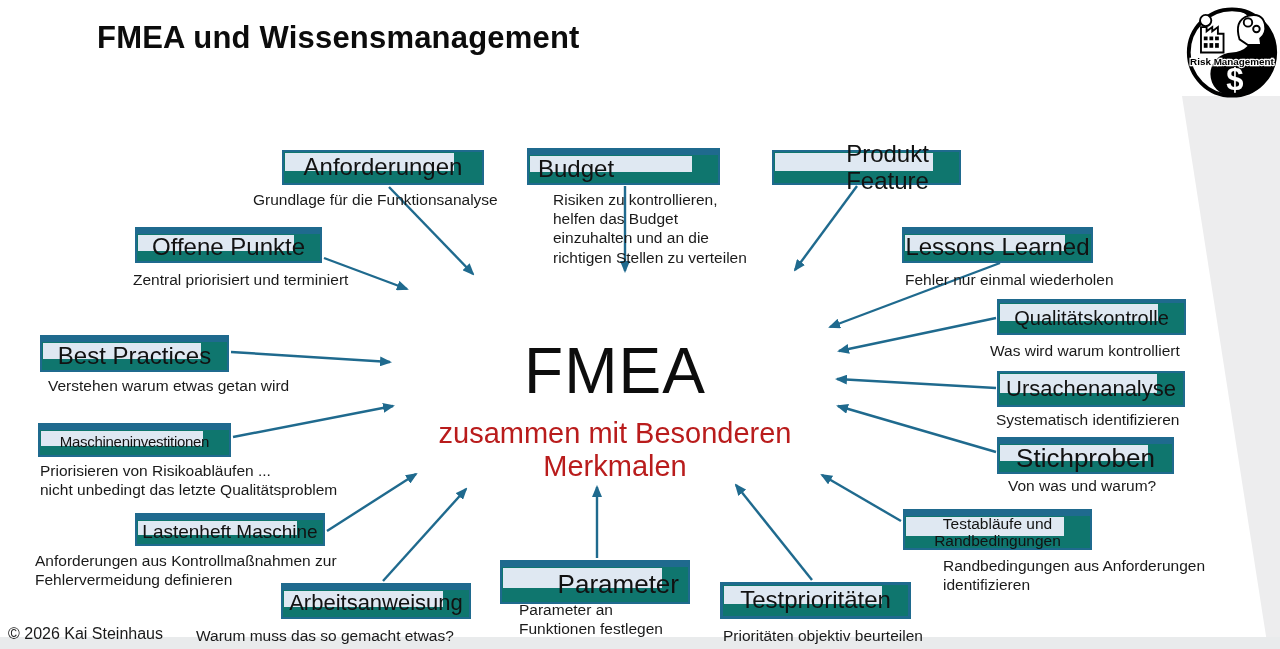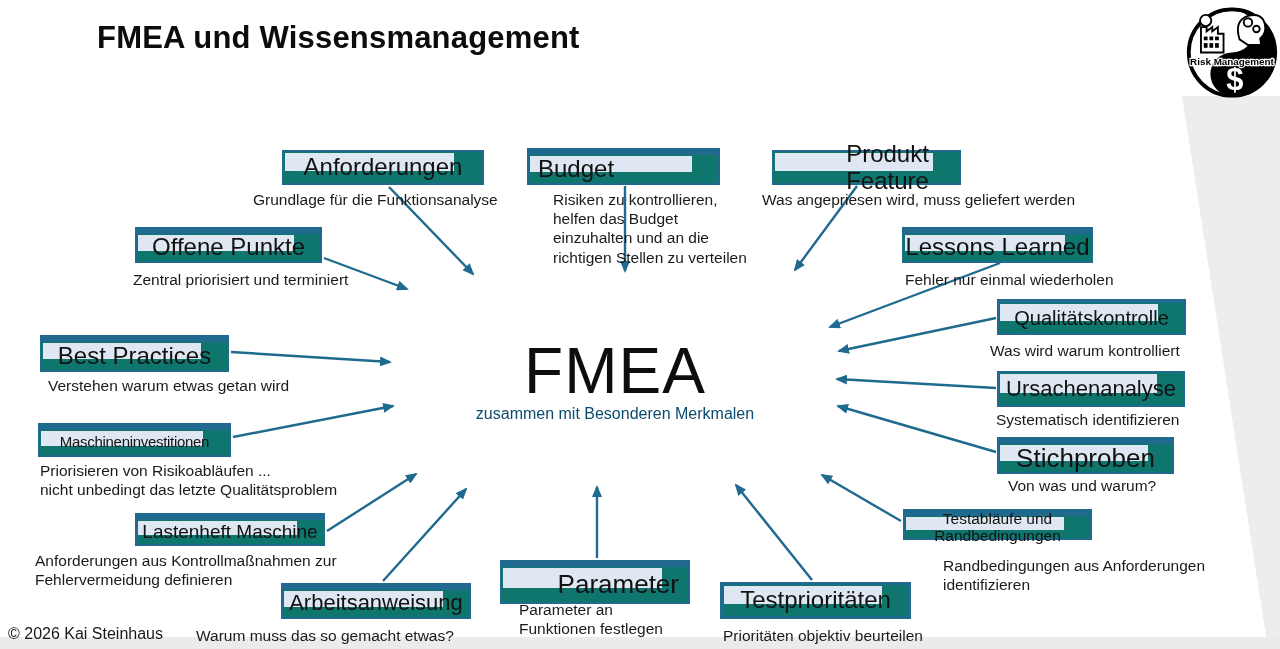--- a/index.html
+++ b/index.html
@@ -6,21 +6,21 @@
   .stage{position:relative;width:1280px;height:649px;background:#ffffff;overflow:hidden;
          font-family:"Liberation Sans", sans-serif;color:#111;}
   .gray-wedge{position:absolute;left:0;top:0;width:1280px;height:649px;background:#ededee;
          clip-path:polygon(1182px 96px,1280px 96px,1280px 649px,1268px 649px);}
   .bottom-strip{position:absolute;left:0;top:637px;width:1280px;height:12px;background:#e9ebec;}
   .slide-title{position:absolute;left:97px;top:20px;font-size:31px;font-weight:bold;color:#0c0c0c;letter-spacing:.2px;white-space:nowrap;}
   .footer{position:absolute;left:8px;top:625px;font-size:16px;color:#1a1a1a;white-space:nowrap;}
   .logo{position:absolute;left:1185px;top:4px;width:94px;height:97px;}
   .center-block{position:absolute;left:395px;top:338px;width:440px;text-align:center;}
   .fmea{font-size:64px;font-weight:500;line-height:1.05;color:#0d0d0d;letter-spacing:1px;}
-  .fmea-sub{font-size:16px;color:#0c4a6e;}
+  .fmea-sub{font-size:29px;margin-top:12px;color:#b91c1c;}
   .box{position:absolute;box-sizing:border-box;border:2.5px solid #1f6a8e;background:#0f766e;
        display:flex;align-items:center;justify-content:center;}
   .box::before{content:"";position:absolute;left:1px;top:1px;right:14%;height:58%;background:#dfe8f2;}
   .box.topbar{border-width:2px;border-top:7px solid #1f6a8e;}
   .box.topbar-sm{border-width:2px;border-top:4.5px solid #1f6a8e;}
   .box.bold-border{border-width:3px;}
   .box-label{position:relative;font-size:24px;line-height:1.1;white-space:pre-line;color:#121212;text-align:center;}
   .fs26{font-size:26px;} .fs22{font-size:22px;} .fs20{font-size:20px;}
   .fs19{font-size:19px;} .fs18{font-size:15px;letter-spacing:-.3px;} .fs16{font-size:15.5px;}
   .box.align-left{justify-content:flex-start;padding-left:9px;}
@@ -119,40 +119,39 @@
     </div>
   <div class="box topbar" style="left:38px;top:423px;width:193px;height:34px;">
     <span class="box-label fs18">Maschineninvestitionen</span>
     </div>
   <div class="box topbar" style="left:997px;top:437px;width:177px;height:37px;">
     <span class="box-label fs26">Stichproben</span>
     </div>
   <div class="box topbar" style="left:135px;top:513px;width:190px;height:33px;">
     <span class="box-label fs19">Lastenheft Maschine</span>
     </div>
-  <div class="box topbar" style="left:903px;top:509px;width:189px;height:31px;">
+  <div class="box topbar" style="left:903px;top:509px;width:189px;height:41px;">
     <span class="box-label fs16">Testabläufe und
 Randbedingungen</span>
     </div>
   <div class="box topbar" style="left:281px;top:583px;width:190px;height:36px;">
     <span class="box-label fs22">Arbeitsanweisung</span>
     </div>
   <div class="box topbar align-right" style="left:500px;top:560px;width:190px;height:44px;">
     <span class="box-label fs26">Parameter</span>
     </div>
   <div class="box bold-border" style="left:720px;top:582px;width:191px;height:37px;">
     <span class="box-label">Testprioritäten</span>
     </div>
 
   <div class="note" style="left:253px;top:190px;">Grundlage für die Funktionsanalyse</div>
   <div class="note" style="left:553px;top:190px;">Risiken zu kontrollieren,
 helfen das Budget
 einzuhalten und an die
 richtigen Stellen zu verteilen</div>
-  <div class="note" style="left:762px;top:190px;">Was angepriesen wird, muss geliefert werden</div>
   <div class="note" style="left:133px;top:270px;">Zentral priorisiert und terminiert</div>
   <div class="note" style="left:905px;top:270px;">Fehler nur einmal wiederholen</div>
   <div class="note" style="left:990px;top:341px;">Was wird warum kontrolliert</div>
   <div class="note" style="left:48px;top:376px;">Verstehen warum etwas getan wird</div>
   <div class="note" style="left:996px;top:410px;">Systematisch identifizieren</div>
   <div class="note" style="left:40px;top:461px;">Priorisieren von Risikoabläufen ...
 nicht unbedingt das letzte Qualitätsproblem</div>
   <div class="note" style="left:1008px;top:476px;">Von was und warum?</div>
   <div class="note" style="left:35px;top:551px;">Anforderungen aus Kontrollmaßnahmen zur
 Fehlervermeidung definieren</div>

